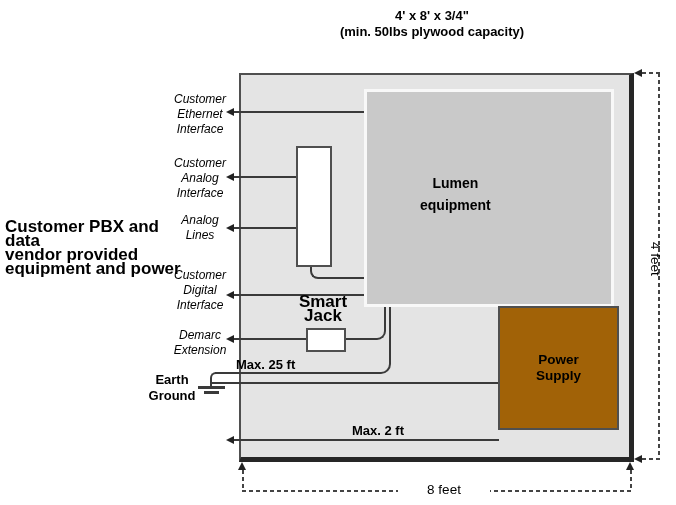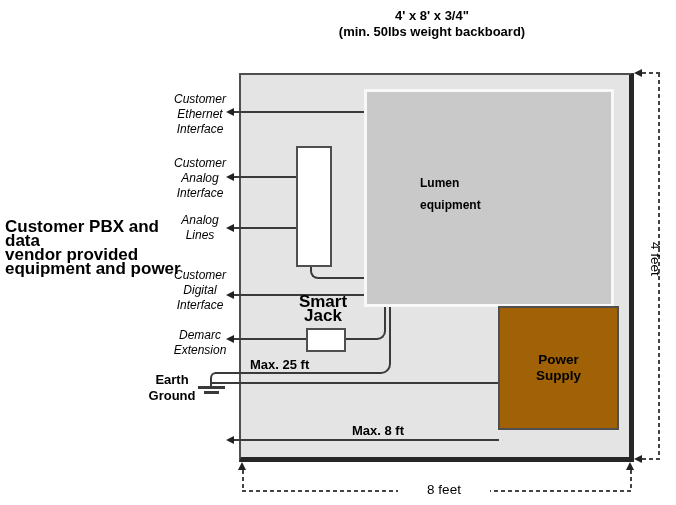--- a/index.html
+++ b/index.html
@@ -11,21 +11,21 @@
   
   .title { position:absolute; left:232px; top:8px; width:400px; text-align:center;
            font-size:13px; font-weight:bold; line-height:16px; }
   
   .board { position:absolute; left:239px; top:73px; width:395px; height:389px;
            box-sizing:border-box; background:#e4e4e4;
            border:2px solid #4f4f4f; border-right:5px solid #262626; border-bottom:5px solid #262626; }
   
   .lumen { position:absolute; left:364px; top:89px; width:250px; height:218px;
            box-sizing:border-box; background:#c9c9c9; border:3px solid #f8f8f8; }
-  .lumen-text { position:absolute; left:420px; top:172px; font-size:12px; font-weight:bold; line-height:22px; }
+  .lumen-text { position:absolute; left:420px; top:172px; font-size:14px; font-weight:bold; line-height:22px;text-align:center; }
   .tallrect { position:absolute; left:296px; top:146px; width:36px; height:121px;
               box-sizing:border-box; background:#fff; border:2px solid #4f4f4f; }
   .sj-label { position:absolute; left:296px; top:295px; width:54px; text-align:center;
               font-size:17px; font-weight:bold; line-height:14px; }
   .sj-box { position:absolute; left:306px; top:328px; width:40px; height:24px;
             box-sizing:border-box; background:#fff; border:2px solid #4f4f4f; }
   .ps-box { position:absolute; left:498px; top:306px; width:121px; height:124px;
             box-sizing:border-box; background:#a16207; border:2px solid #4f4f4f;
             display:flex; align-items:center; justify-content:center; text-align:center;
             font-size:13.5px; font-weight:bold; line-height:16px; }
@@ -65,35 +65,35 @@
   .if-lbl { position:absolute; left:164px; width:72px; text-align:center;
             font-style:italic; font-size:12px; line-height:15px; }
   .lbl-eth { top:92px; } .lbl-aif { top:156px; } .lbl-alin { top:213px; }
   .lbl-dig { top:268px; } .lbl-dem { top:328px; }
   .lbl-earth { position:absolute; left:136px; top:372px; width:72px; text-align:center;
                font-size:13px; font-weight:bold; line-height:16px; }
   .lbl-120v  { position:absolute; left:143px; top:424px; width:100px; text-align:center;
                font-size:13px; font-weight:bold; line-height:17px; }
   .lbl-pbx   { position:absolute; left:5px; top:220px; width:180px;
                font-size:17px; font-weight:bold; line-height:14px; }
-  .lbl-max25 { position:absolute; left:250px; top:357px; font-size:13px; font-weight:bold; }
+  .lbl-max25 { position:absolute; left:236px; top:357px; font-size:13px; font-weight:bold; }
   .lbl-max6  { position:absolute; left:352px; top:423px; font-size:13px; font-weight:bold; }
   .lbl-8ft   { position:absolute; left:398px; top:482px; width:92px; text-align:center;
                font-size:13.5px; background:#fff; line-height:16px; }
   .lbl-4ft   { position:absolute; left:648px; top:242px; font-size:13.5px;
                writing-mode:vertical-rl; }
 </style>
 </head>
 <body>
 
 <div class="diagram">
 
   <div class="title">
     <div>4' x 8' x 3/4"</div>
-    <div>(min. 50lbs weight backboard)</div>
+    <div>(min. 50lbs plywood capacity)</div>
   </div>
 
   <div class="board"></div>
 
   <div class="line l-eth"></div>
   <div class="line l-aif"></div>
   <div class="line l-alin"></div>
   <div class="line l-dig"></div>
   <div class="line l-dem"></div>
   <div class="line l-120"></div>
@@ -138,21 +138,21 @@
 Interface</div>
   <div class="if-lbl lbl-dem pre">Demarc
 Extension</div>
   <div class="lbl-earth pre">Earth
 Ground</div>
   <div class="lbl-pbx pre">Customer PBX and data
 vendor provided
 equipment and power</div>
 
   <div class="lbl-max25">Max. 25 ft</div>
-  <div class="lbl-max6">Max. 8 ft</div>
+  <div class="lbl-max6">Max. 2 ft</div>
 
   <div class="dash-h" style="left:642px; top:72px; width:18px;"></div>
   <div class="arr a-left" style="left:634px; top:69px;"></div>
   <div class="dash-v" style="left:658px; top:73px; height:386px;"></div>
   <div class="dash-h" style="left:642px; top:458px; width:18px;"></div>
   <div class="arr a-left" style="left:634px; top:455px;"></div>
   <div class="lbl-4ft">4 feet</div>
 
   <div class="arr a-up" style="left:238px; top:462px;"></div>
   <div class="dash-v" style="left:242px; top:470px; height:21px;"></div>

